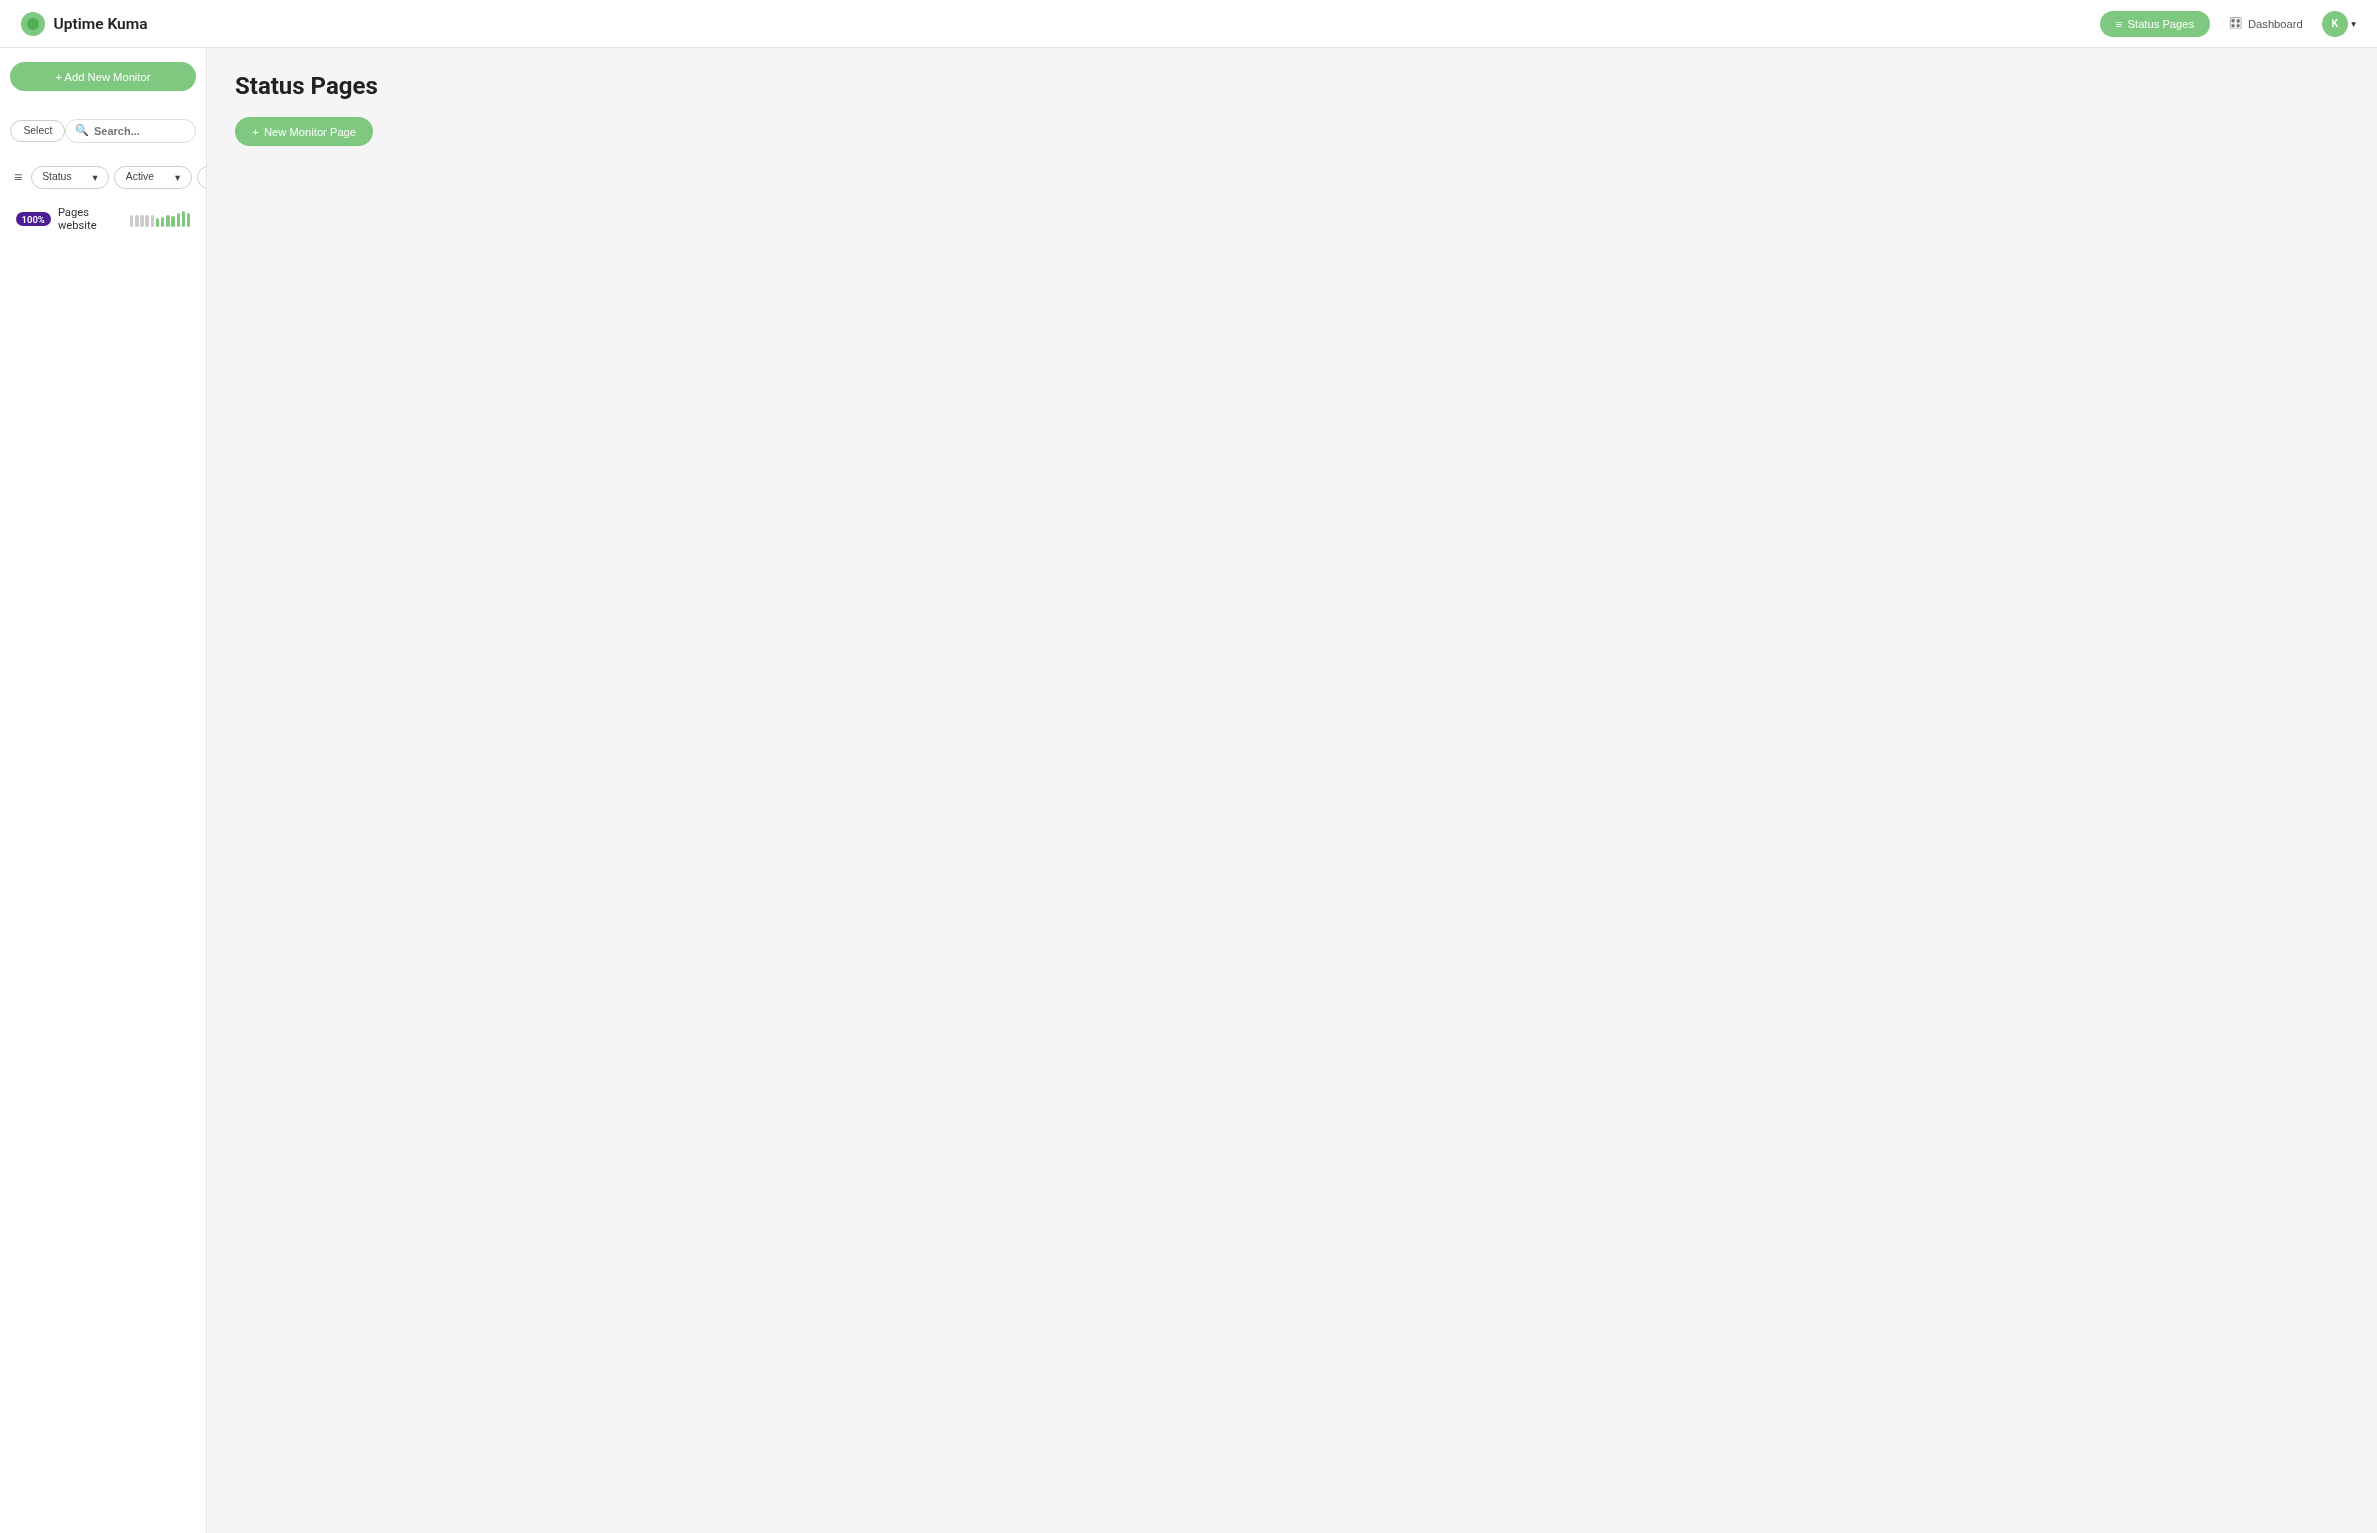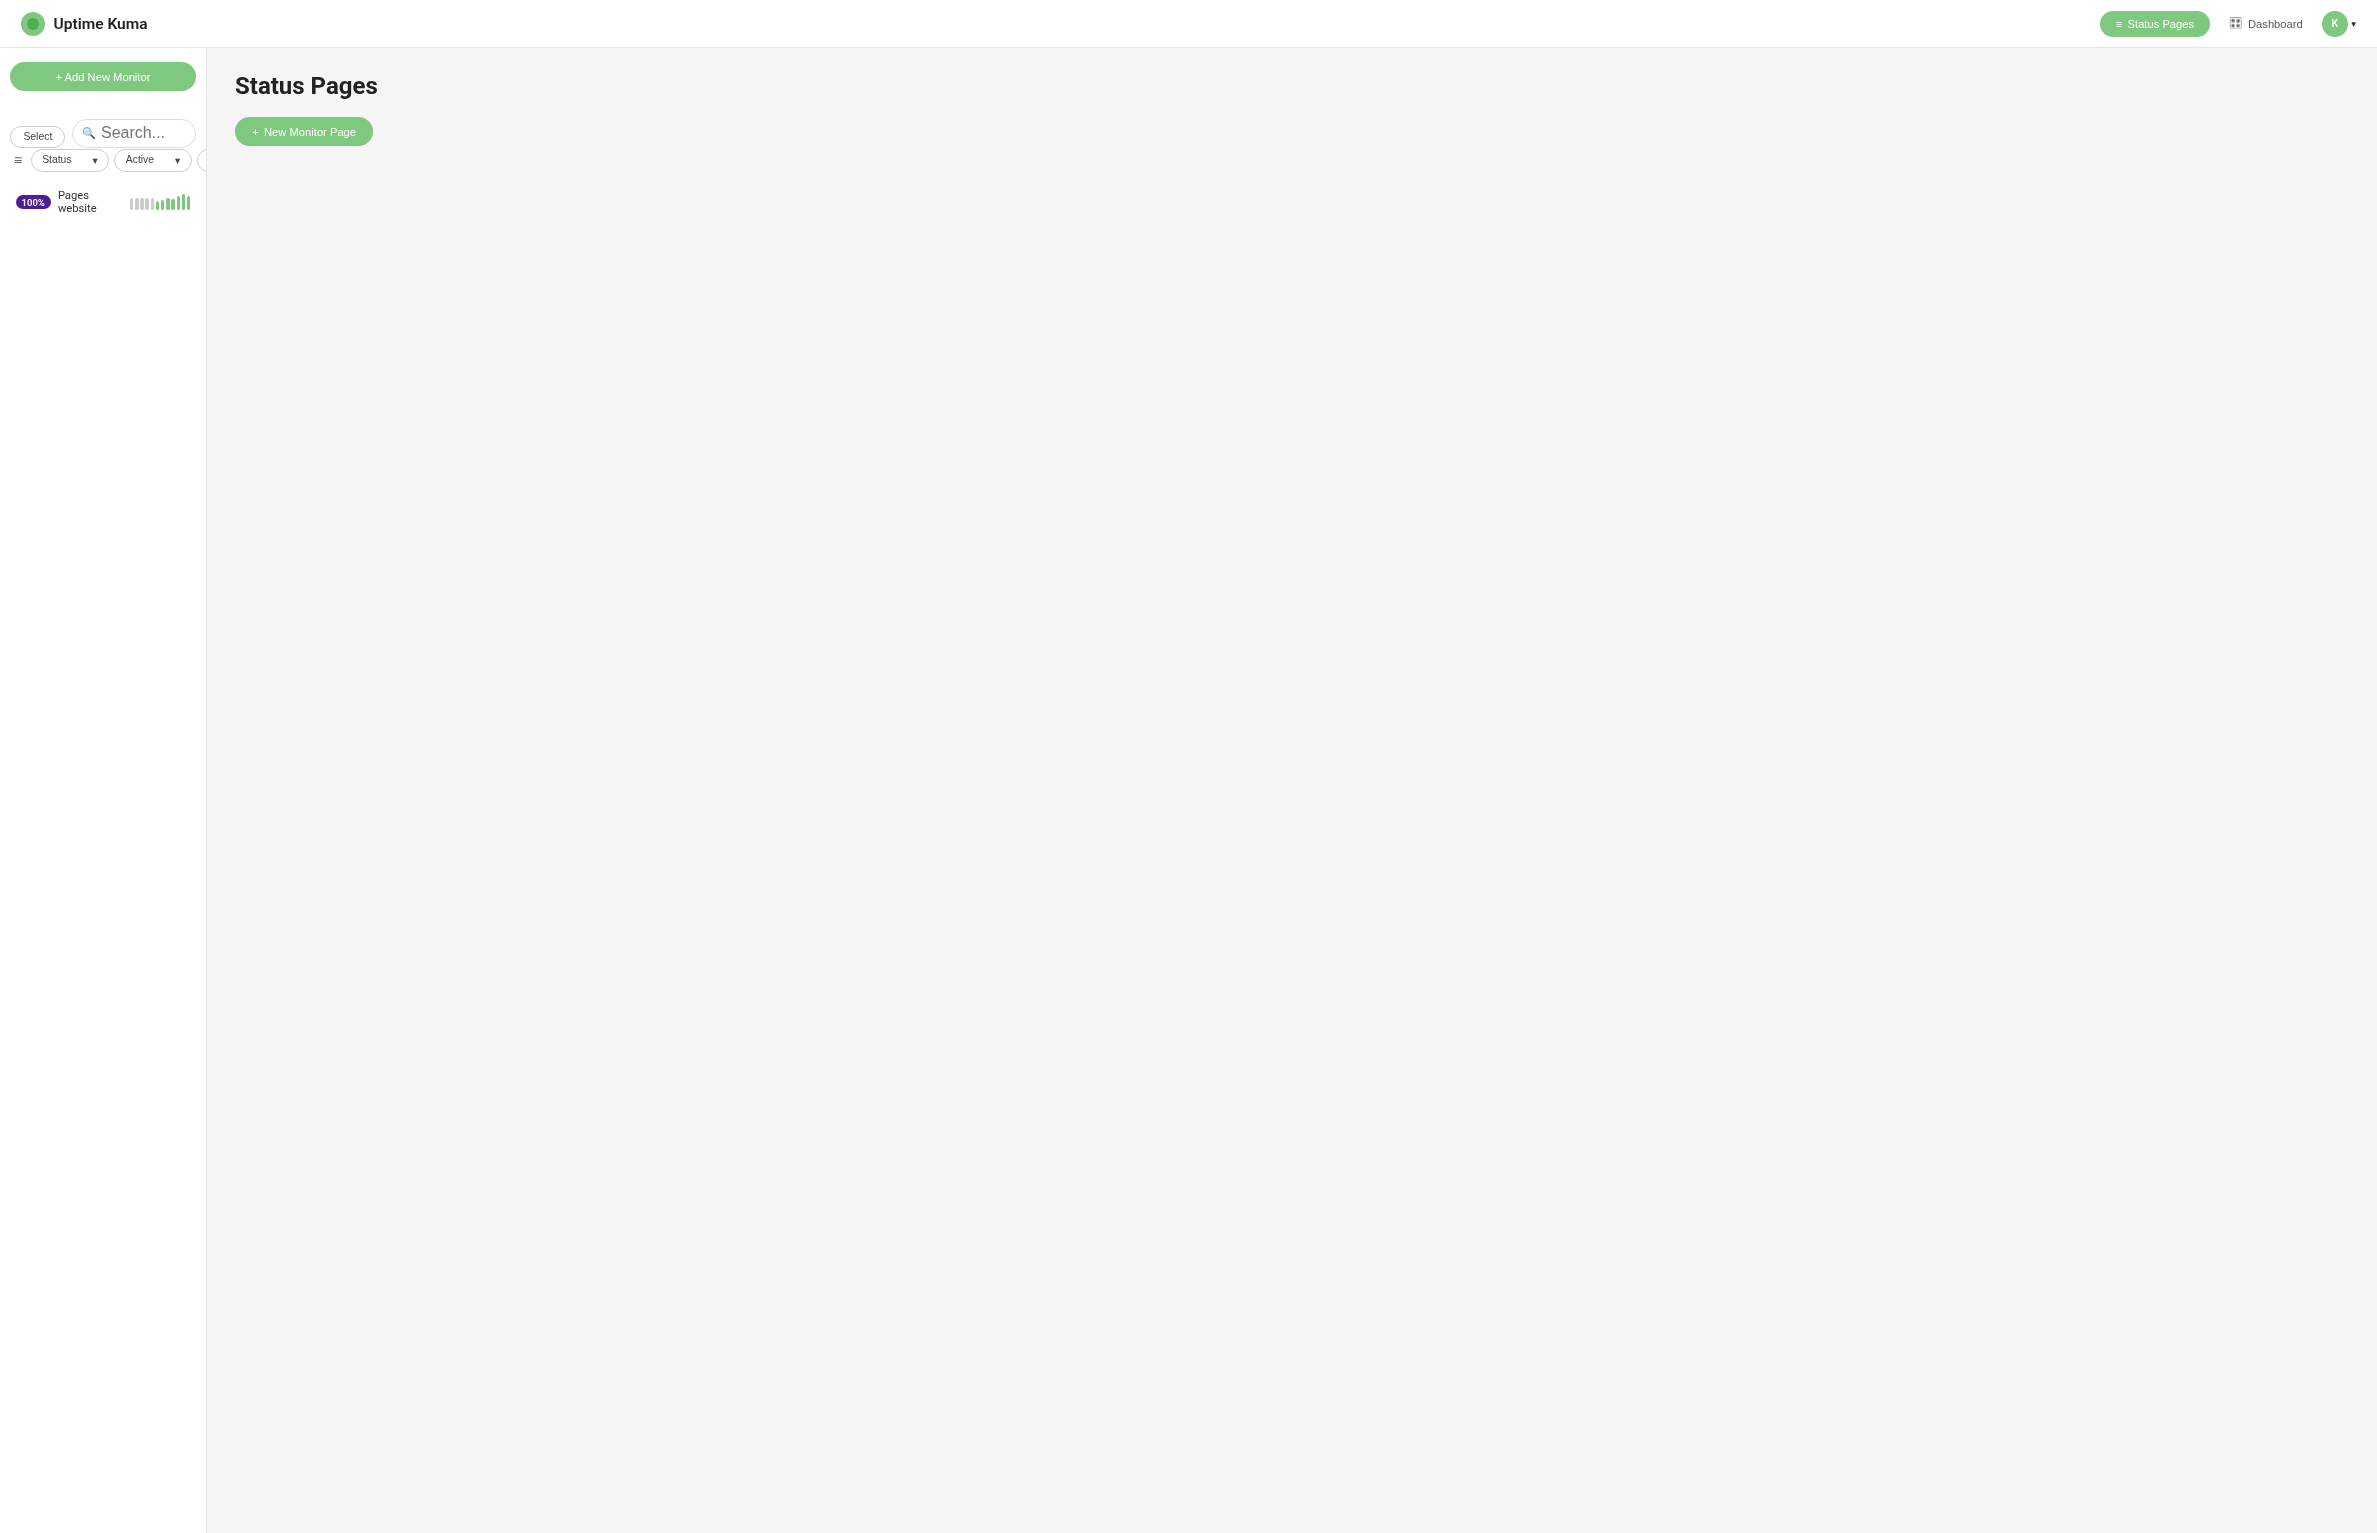--- a/index.html
+++ b/index.html
@@ -146,23 +146,22 @@
       width: 100%;
       display: flex;
       align-items: center;
       justify-content: center;
       gap: 5.2px;
       margin-bottom: 28px;
     }
 
     .search-row {
       display: flex;
-      align-items: flex-end;
-      gap: 7px;
-      margin-bottom: 1px;
+      align-items: center;
+      margin-bottom: 23px;
     }
 
     .btn-select {
       border: 0.9px solid #ccc;
       background: #fff;
       border-radius: 17.3px;
       padding: 4.3px 12px;
       font-size: 10.4px;
       color: #444;
       cursor: pointer;
@@ -176,24 +175,25 @@
       border: 0.9px solid #ddd;
       border-radius: 17.3px;
       padding: 4.3px 8.6px;
       flex: 1;
       gap: 5.2px;
     }
 
     .search-input {
       border: none;
       outline: none;
-      font-size: 16px;
+      font-size: 11px;
       background: transparent;
       width: 100%;
       color: #333;
+      font-weight: bold;
     }
 
     .search-icon {
       color: #aaa;
       font-size: 11.2px;
     }
 
     .filter-row {
       display: flex;
       align-items: center;

